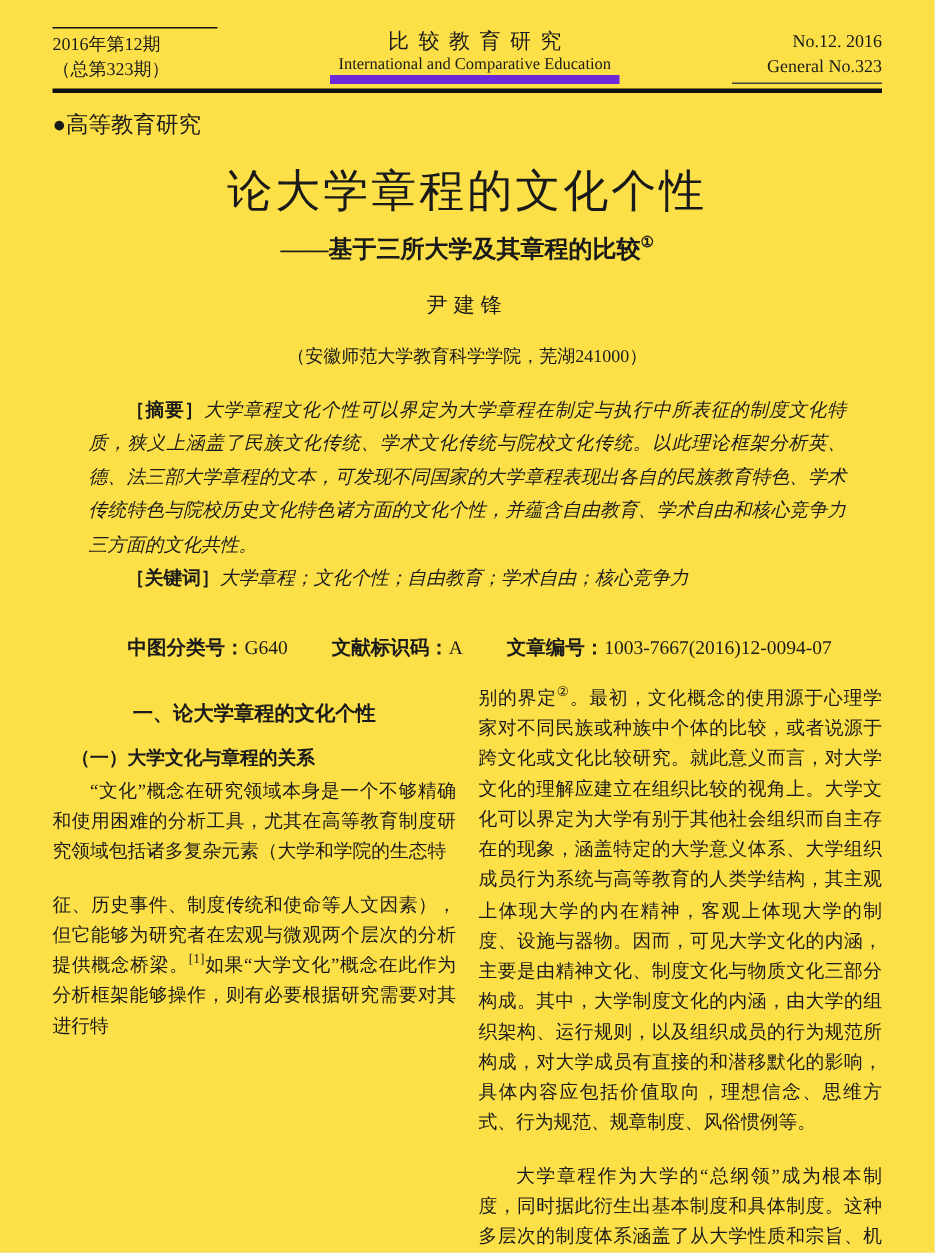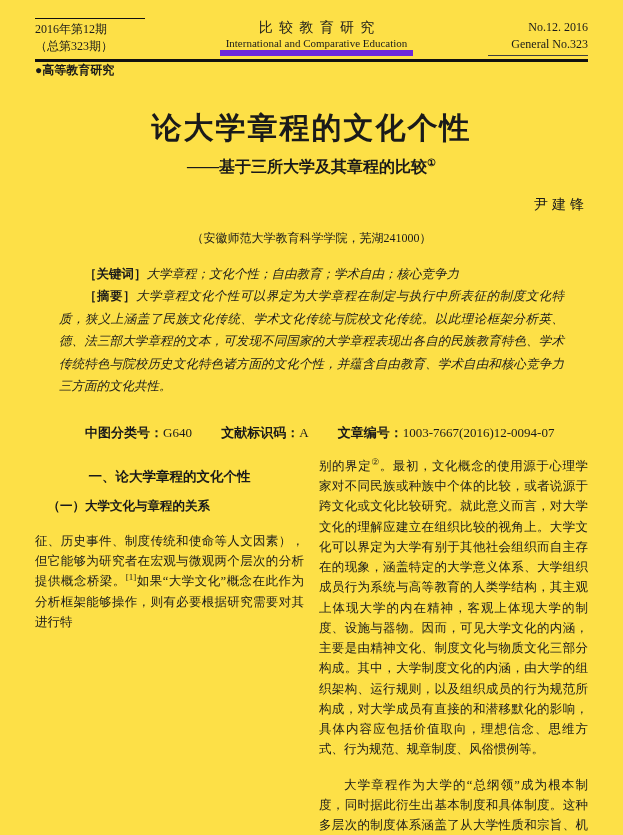--- a/index.html
+++ b/index.html
@@ -19,26 +19,26 @@
     display:flex;justify-content:space-between;align-items:flex-end;
     border-bottom:3px solid #111;
     padding-bottom:3px;
   }
   .jh-left{font-size:12px;line-height:1.45;border-top:1px solid #111;padding-top:2px;min-width:110px;}
   .jh-center{text-align:center;border-bottom:6px solid #6d28d9;padding:0 6px 1px 6px;}
   .jh-center .cn{font-size:14px;letter-spacing:0.45em;text-indent:0.45em;}
   .jh-center .en{font-size:11px;}
   .jh-right{text-align:right;font-size:12px;line-height:1.45;border-bottom:1px solid #404040;padding-bottom:1px;min-width:100px;}
   
-  .section-label{font-weight:bold;font-size:12px;}
+  .section-label{font-weight:normal;font-size:15px;margin-top:12px;}
   
-  .title{text-align:center;font-size:30px;font-weight:bold;margin-top:29px;letter-spacing:2px;}
+  .title{text-align:center;font-size:30px;font-weight:normal;margin-top:14px;letter-spacing:2px;}
   .subtitle{text-align:center;font-size:16px;font-weight:bold;margin-top:8px;}
   .subtitle sup{font-size:10px;}
-  .author{text-align:right;font-size:14px;margin-top:18px;letter-spacing:4px;}
+  .author{text-align:center;font-size:14px;margin-top:18px;letter-spacing:4px;}
   .affiliation{text-align:center;font-size:12px;margin-top:16px;}
   
   .abstract-block{margin:16px 24px 0 24px;font-size:12.5px;line-height:1.8;text-align:justify;}
   .abstract-block p{margin:0;text-indent:2em;}
   .abstract-block .lbl{font-weight:bold;font-style:normal;}
   .abstract-block .kai{font-style:italic;}
   
   .meta-line{margin:26px 0 0 50px;font-size:13px;}
   .meta-line .lbl{font-weight:bold;}
   .meta-line .val{font-weight:normal;}
@@ -75,34 +75,35 @@
   </div>
 
   <div class="section-label">●高等教育研究</div>
 
   <div class="title">论大学章程的文化个性</div>
   <div class="subtitle"><span>——基于三所大学及其章程的比较</span><sup>①</sup></div>
   <div class="author">尹建锋</div>
   <div class="affiliation">（安徽师范大学教育科学学院，芜湖241000）</div>
 
   <div class="abstract-block">
+    <p><span class="lbl">［摘要］</span><span class="kai">大学章程文化个性可以界定为大学章程在制定与执行中所表征的制度文化特质，狭义上涵盖了民族文化传统、学术文化传统与院校文化传统。以此理论框架分析英、德、法三部大学章程的文本，可发现不同国家的大学章程表现出各自的民族教育特色、学术传统特色与院校历史文化特色诸方面的文化个性，并蕴含自由教育、学术自由和核心竞争力三方面的文化共性。</span></p>
     <p><span class="lbl">［关键词］</span><span class="kai">大学章程；文化个性；自由教育；学术自由；核心竞争力</span></p>
-    <p><span class="lbl">［摘要］</span><span class="kai">大学章程文化个性可以界定为大学章程在制定与执行中所表征的制度文化特质，狭义上涵盖了民族文化传统、学术文化传统与院校文化传统。以此理论框架分析英、德、法三部大学章程的文本，可发现不同国家的大学章程表现出各自的民族教育特色、学术传统特色与院校历史文化特色诸方面的文化个性，并蕴含自由教育、学术自由和核心竞争力三方面的文化共性。</span></p>
   </div>
 
   <div class="meta-line">
     <span class="lbl">中图分类号：</span><span class="val">G640</span><span class="gap"></span>
     <span class="lbl">文献标识码：</span><span class="val">A</span><span class="gap"></span>
     <span class="lbl">文章编号：</span><span class="val">1003-7667(2016)12-0094-07</span>
   </div>
 
   <div class="body-cols">
     <div class="col">
       <div class="h1">一、论大学章程的文化个性</div>
       <div class="h2">（一）大学文化与章程的关系</div>
+      <p class="indent">“文化”概念在研究领域本身是一个不够精确和使用困难的分析工具，尤其在高等教育制度研究领域包括诸多复杂元素（大学和学院的生态特</p>
       <p class="cont spacer-top"><span>征、历史事件、制度传统和使命等人文因素），但它能够为研究者在宏观与微观两个层次的分析提供概念桥梁。</span><sup>[1]</sup><span>如果“大学文化”概念在此作为分析框架能够操作，则有必要根据研究需要对其进行特</span></p>
     </div>
     <div class="col">
       <p class="cont"><span>别的界定</span><sup>②</sup><span>。最初，文化概念的使用源于心理学家对不同民族或种族中个体的比较，或者说源于跨文化或文化比较研究。就此意义而言，对大学文化的理解应建立在组织比较的视角上。大学文化可以界定为大学有别于其他社会组织而自主存在的现象，涵盖特定的大学意义体系、大学组织成员行为系统与高等教育的人类学结构，其主观上体现大学的内在精神，客观上体现大学的制度、设施与器物。因而，可见大学文化的内涵，主要是由精神文化、制度文化与物质文化三部分构成。其中，大学制度文化的内涵，由大学的组织架构、运行规则，以及组织成员的行为规范所构成，对大学成员有直接的和潜移默化的影响，具体内容应包括价值取向，理想信念、思维方式、行为规范、规章制度、风俗惯例等。</span></p>
       <p class="indent spacer-top">大学章程作为大学的“总纲领”成为根本制度，同时据此衍生出基本制度和具体制度。这种多层次的制度体系涵盖了从大学性质和宗旨、机构设置与治理结构到教学制度、校纪校规等办学活动</p>
     </div>
   </div>
 
 </div>
 

